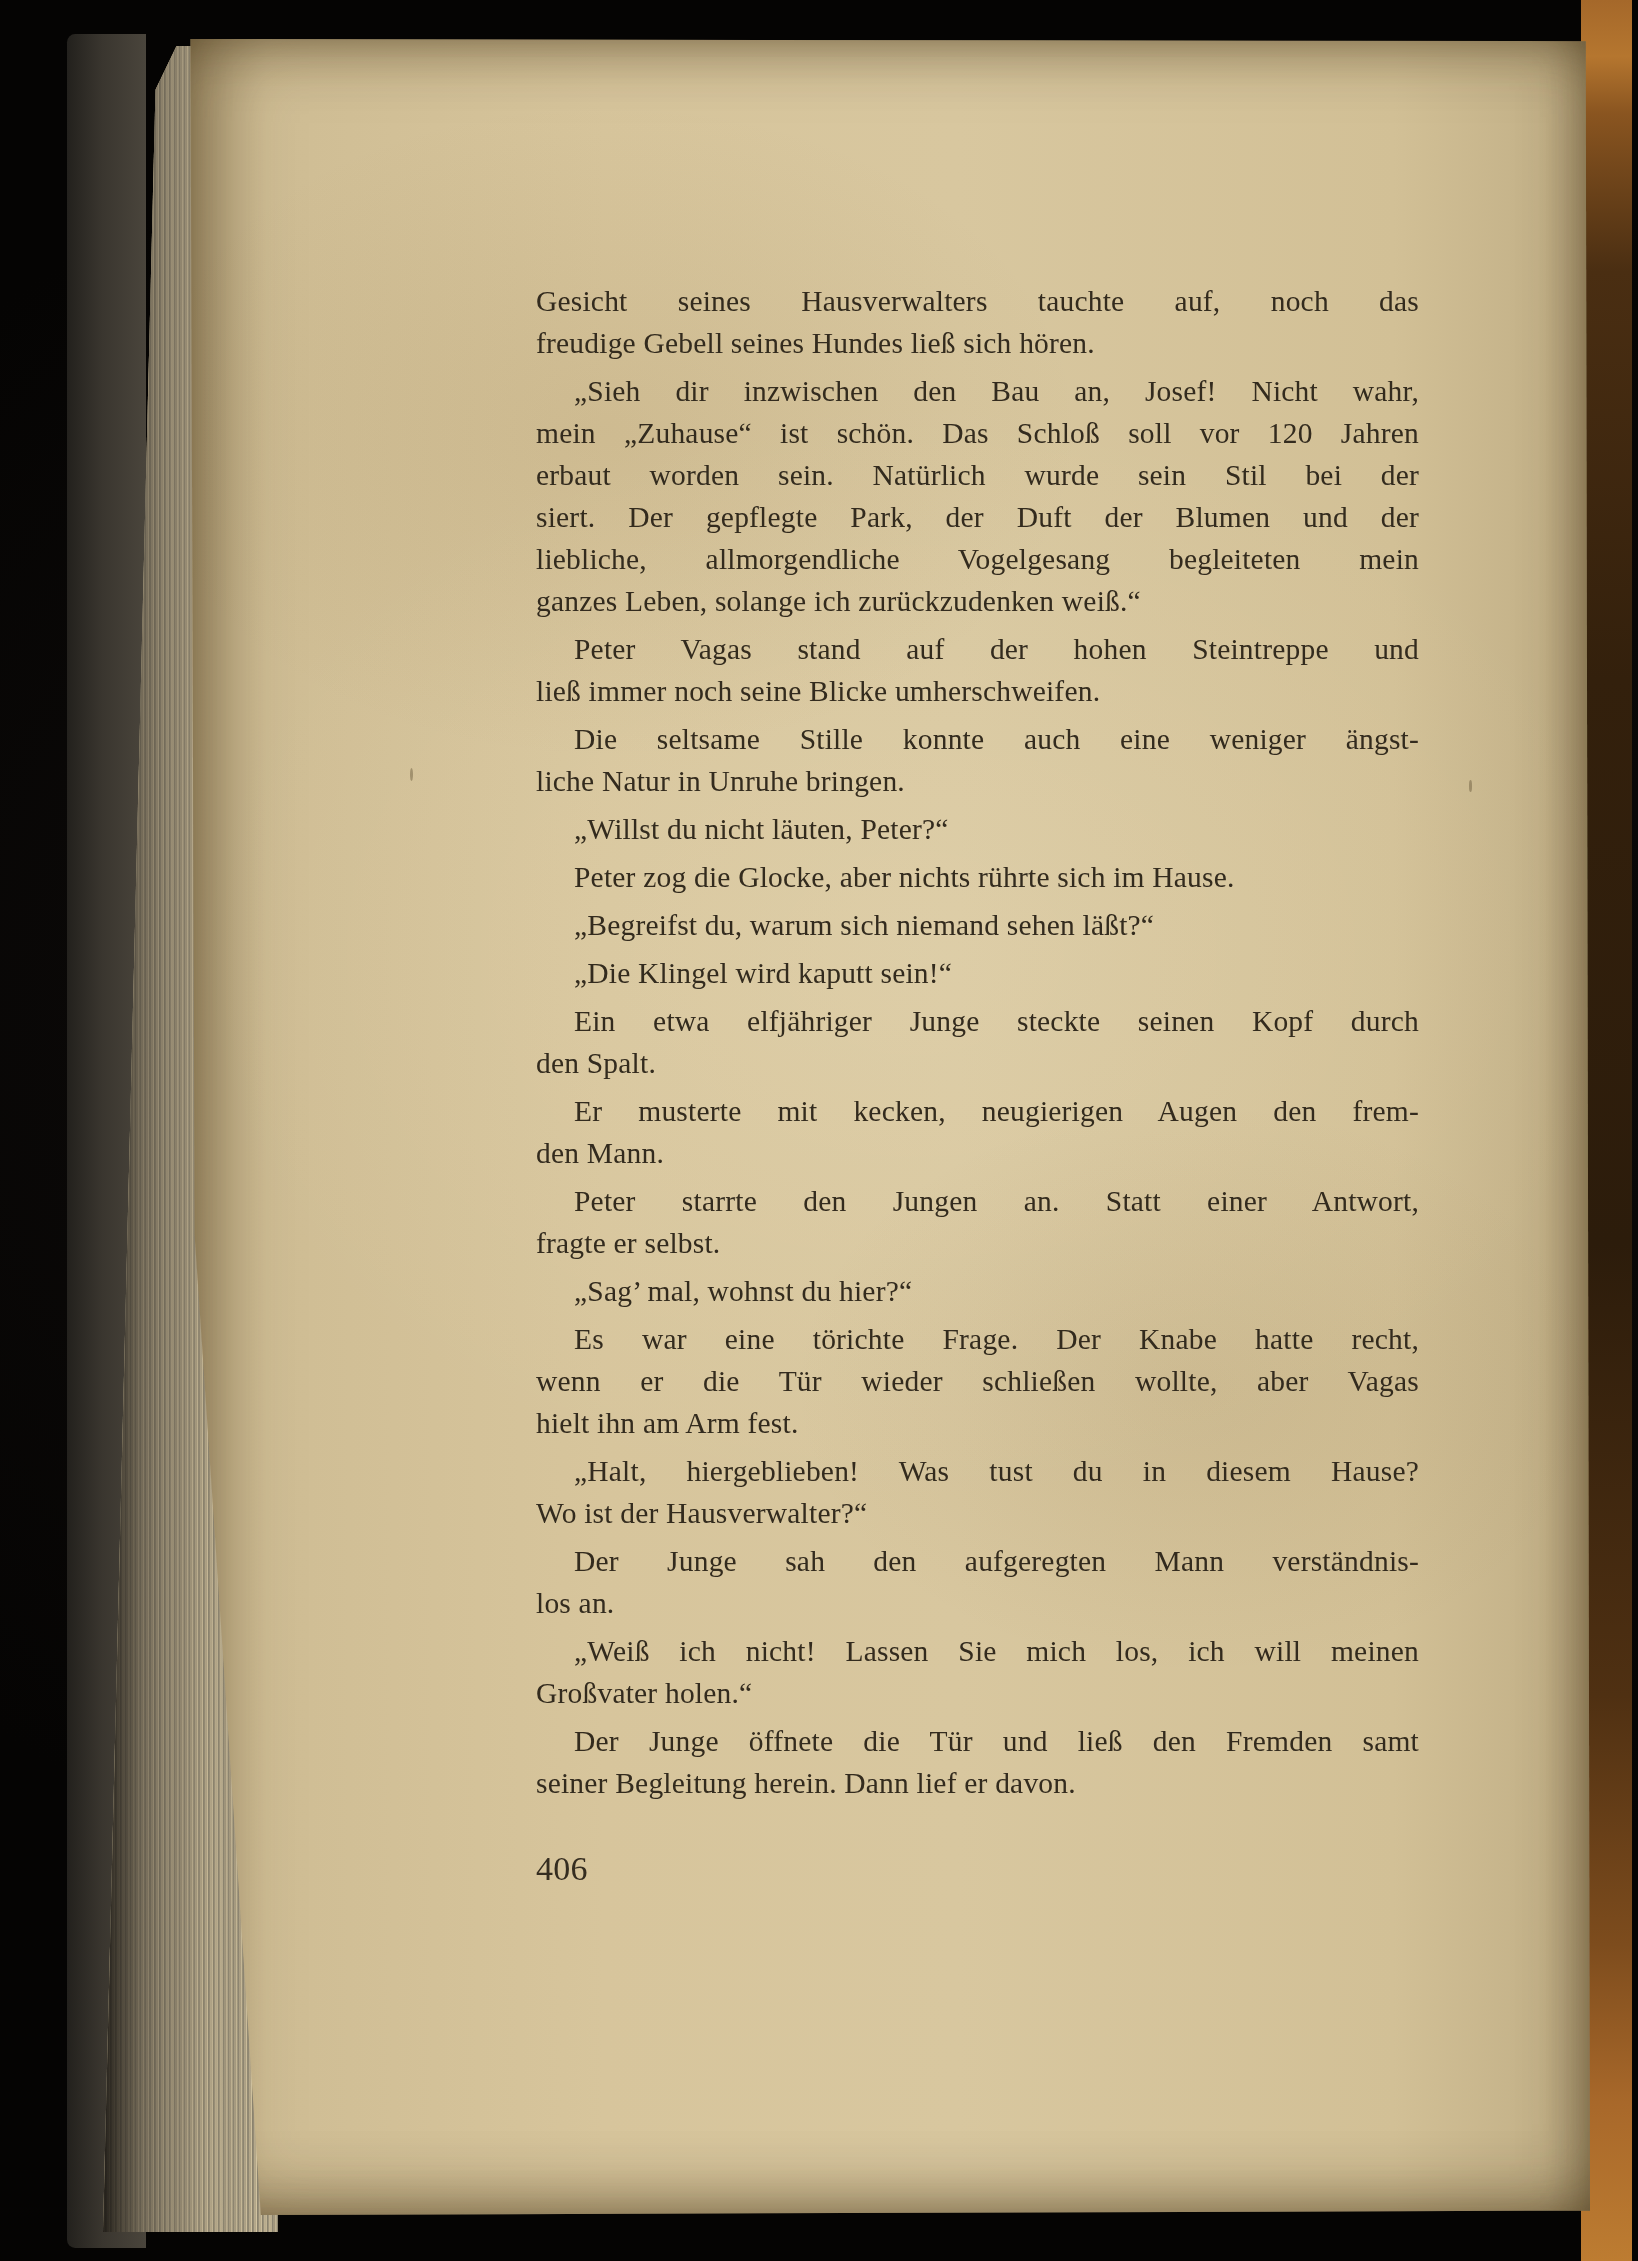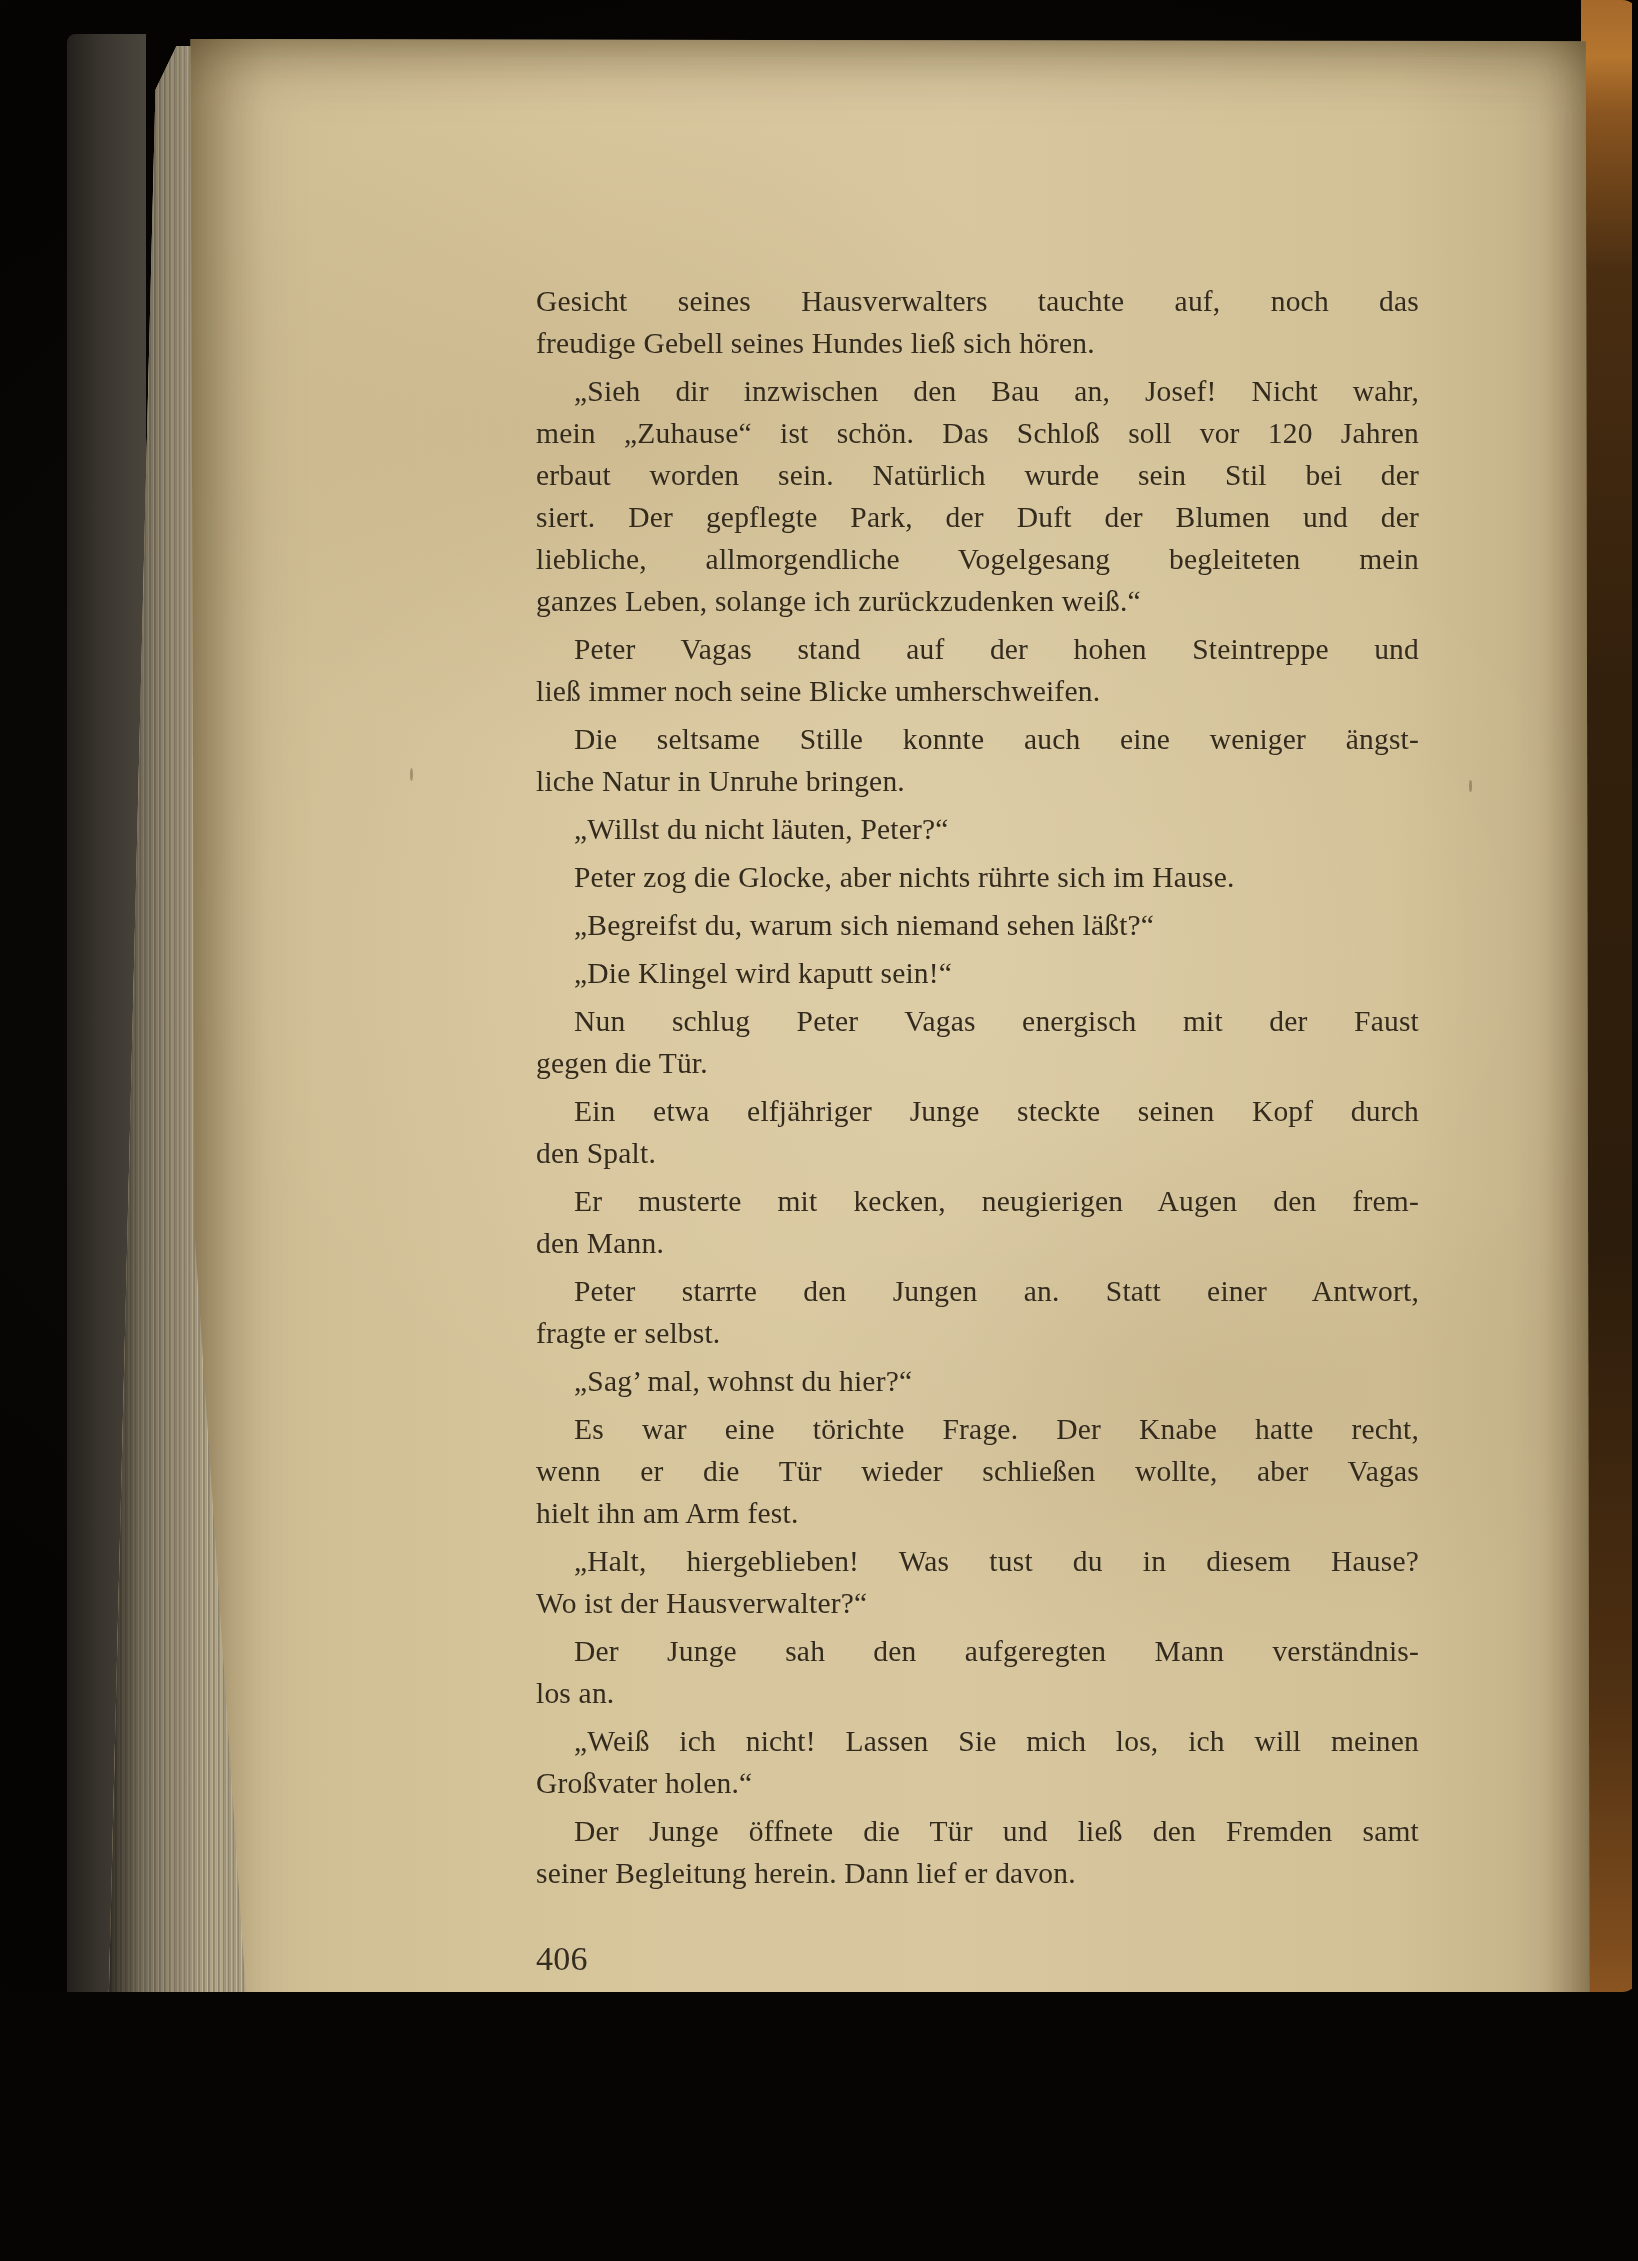--- a/index.html
+++ b/index.html
@@ -1,25 +1,24 @@
 <!DOCTYPE html>
 <html style="--paper: #d7c59c; --ink: #332b1e; --cover: #a5682a; --background: #0a0807;font-size:13px"><head>
 <meta charset="utf-8">
 <style>
   html, body { margin: 0; padding: 0; background: #060504; }
 
   .stage {
     position: relative;
     width: 1639px;
-    height: 1992px;
+    height: 2261px;
     overflow: hidden;
     background:
       radial-gradient(ellipse 1311px 983px at 55% 45%, #141210 0%, #0a0807 60%, #050403 100%);
     font-family: "Liberation Serif", serif;
-    border-radius: 17px;
   }
 
   
   .back-board {
     position: absolute;
     left: 67px; top: 34px;
     width: 79px; height: 2214px;
     background: linear-gradient(90deg, #23211d 0%, #3a362f 45%, #4a453c 100%);
     border-radius: 8.2px 0 0 8.2px;
     z-index: 1;
@@ -139,24 +138,20 @@
           <div class="para indent">
             <div class="line">Peter zog die Glocke, aber nichts rührte sich im Hause.</div>
           </div>
           <div class="para indent">
             <div class="line">„Begreifst du, warum sich niemand sehen läßt?“</div>
           </div>
           <div class="para indent">
             <div class="line">„Die Klingel wird kaputt sein!“</div>
           </div>
           <div class="para indent">
-            <div class="line just">Nun schlug Peter Vagas energisch mit der Faust</div>
-            <div class="line">gegen die Tür.</div>
-          </div>
-          <div class="para indent">
             <div class="line just">Ein etwa elfjähriger Junge steckte seinen Kopf durch</div>
             <div class="line">den Spalt.</div>
           </div>
           <div class="para indent">
             <div class="line just">Er musterte mit kecken, neugierigen Augen den frem-</div>
             <div class="line">den Mann.</div>
           </div>
           <div class="para indent">
             <div class="line just">Peter starrte den Jungen an. Statt einer Antwort,</div>
             <div class="line">fragte er selbst.</div>

